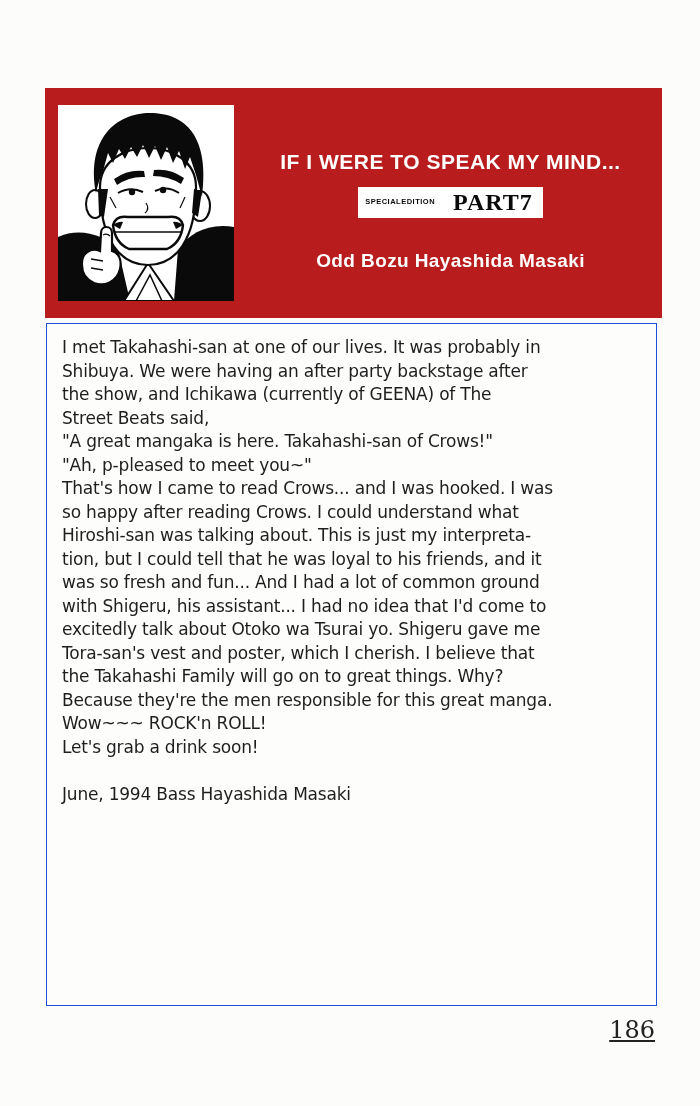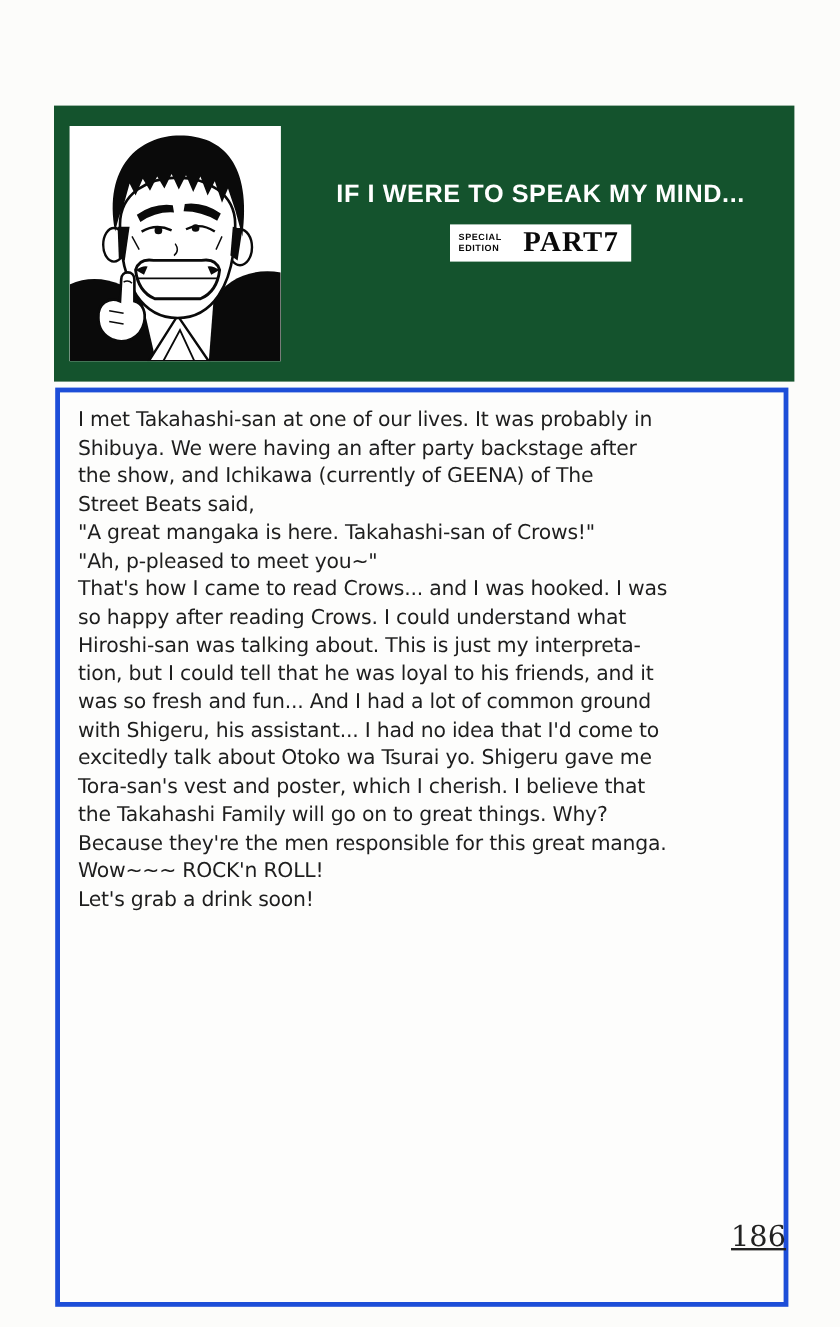--- a/index.html
+++ b/index.html
@@ -10,21 +10,21 @@
     position: relative;
     overflow: hidden;
   }
   .page { position: absolute; inset: 0; }
 
   
   .header-box {
     position: absolute;
     left: 45px; top: 88px;
     width: 617px; height: 230px;
-    background: #14532d;
+    background: #b91c1c;
   }
   .portrait-frame {
     position: absolute;
     left: 13px; top: 17px;
     width: 176px; height: 196px;
     background: #ffffff;
     overflow: hidden;
   }
   .portrait-frame svg { display: block; }
   .header-text {
@@ -44,21 +44,21 @@
   }
   .badge {
     margin-top: 13px;
     background: #ffffff;
     display: flex; align-items: center;
     gap: 18px;
     padding: 2px 10px 2px 7px;
     min-height: 20px;
   }
   .badge-left {
-    display: flex; flex-direction: column;
+    display: flex; flex-direction: row;
     font-family: "Liberation Sans", sans-serif;
     font-weight: bold;
     font-size: 7.5px; line-height: 8.5px;
     letter-spacing: 0.5px;
     color: #0a0a0a;
   }
   .badge-part {
     font-family: "Liberation Serif", serif;
     font-weight: bold;
     font-size: 24px;
@@ -72,22 +72,22 @@
     font-weight: bold;
     font-size: 19px;
     letter-spacing: 0.4px;
     white-space: nowrap;
   }
 
   
   .note-box {
     position: absolute;
     left: 46px; top: 323px;
-    width: 611px; height: 766px;
-    border: 4px solid #1d4ed8;
+    width: 611px; height: 683px;
+    border: 1px solid #1d4ed8;
     background: #fdfdfc;
     box-sizing: border-box;
     padding: 12px 14px 0 15px;
   }
   .note-text {
     font-family: "DejaVu Sans", sans-serif;
     font-size: 17px;
     line-height: 23.5px;
     color: #1e1e1e;
     letter-spacing: -0.2px;
@@ -170,20 +170,21 @@
 
     <div class="header-text">
       <div class="header-title">IF I WERE TO SPEAK MY MIND...</div>
       <div class="badge">
         <div class="badge-left">
           <span>SPECIAL</span>
           <span>EDITION</span>
         </div>
         <div class="badge-part">PART7</div>
       </div>
+      <div class="header-subtitle">Odd Bozu Hayashida Masaki</div>
     </div>
   </div>
 
   <div class="note-box">
     <div class="note-text">I met Takahashi-san at one of our lives. It was probably in
 Shibuya. We were having an after party backstage after
 the show, and Ichikawa (currently of GEENA) of The
 Street Beats said,
 "A great mangaka is here. Takahashi-san of Crows!"
 "Ah, p-pleased to meet you~"
@@ -192,17 +193,18 @@
 Hiroshi-san was talking about. This is just my interpreta-
 tion, but I could tell that he was loyal to his friends, and it
 was so fresh and fun... And I had a lot of common ground
 with Shigeru, his assistant... I had no idea that I'd come to
 excitedly talk about Otoko wa Tsurai yo. Shigeru gave me
 Tora-san's vest and poster, which I cherish. I believe that
 the Takahashi Family will go on to great things. Why?
 Because they're the men responsible for this great manga.
 Wow~~~ ROCK'n ROLL!
 Let's grab a drink soon!</div>
+    <div class="note-signature">June, 1994 Bass Hayashida Masaki</div>
   </div>
 
   <div class="page-number">186</div>
 
 </div>
 
 </body></html>

